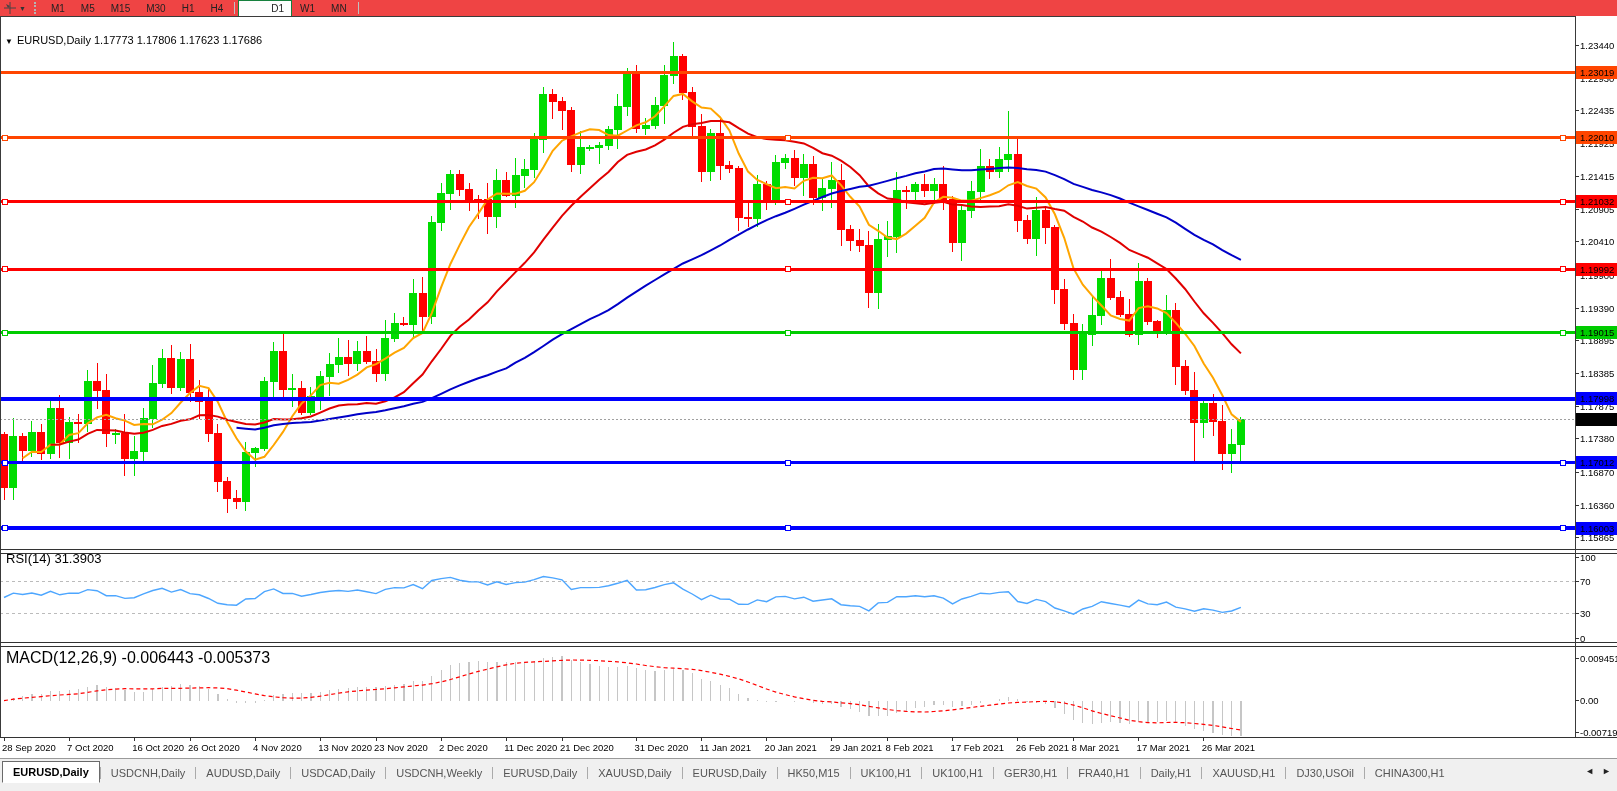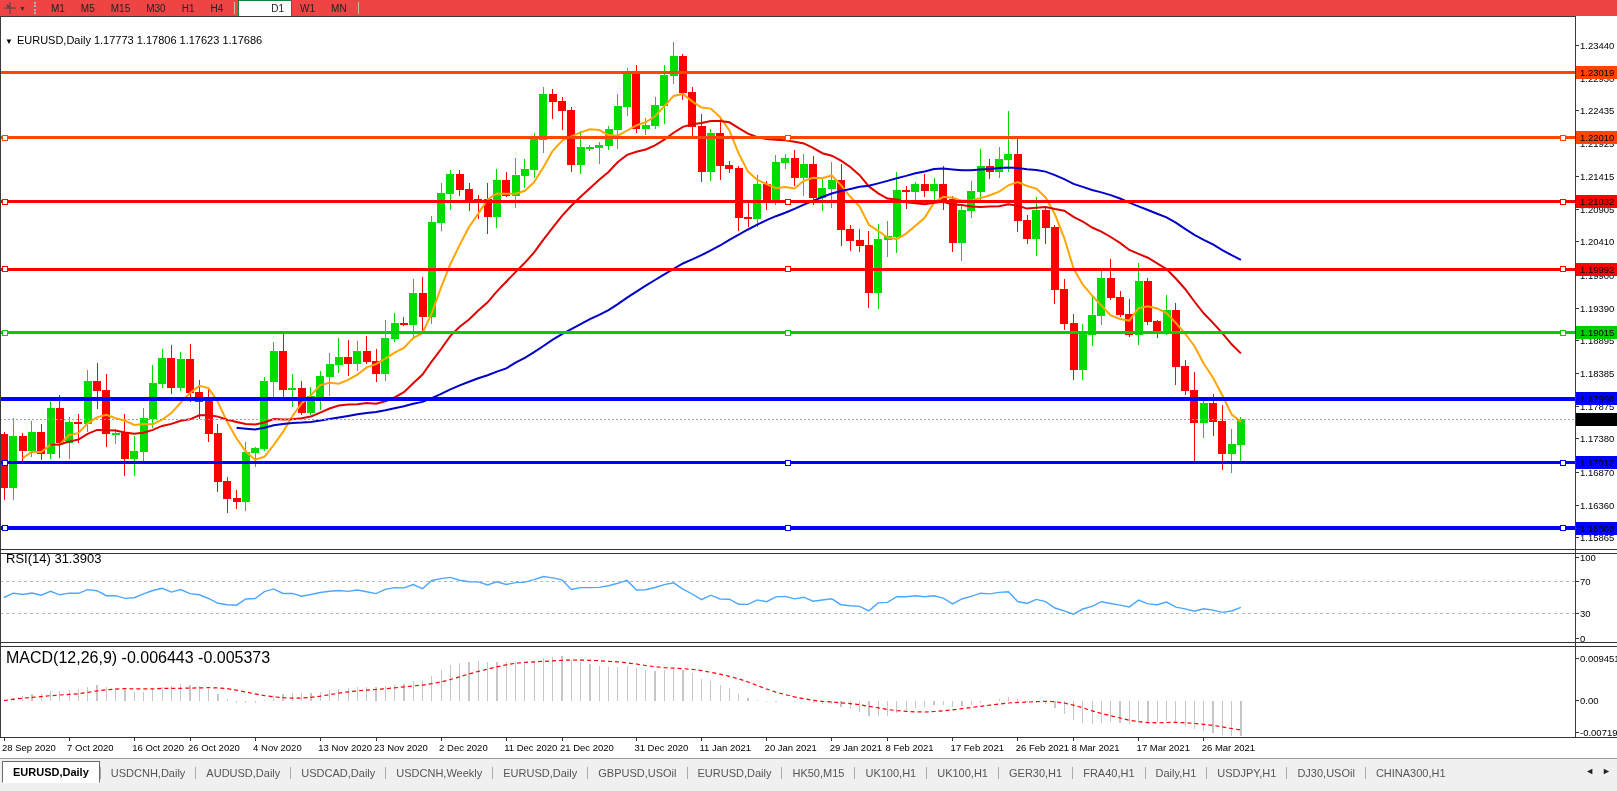--- a/index.html
+++ b/index.html
@@ -670,37 +670,37 @@
         <div class="tab">USDCNH,Daily</div>
         <div class="tab-div"></div>
         <div class="tab">AUDUSD,Daily</div>
         <div class="tab-div"></div>
         <div class="tab">USDCAD,Daily</div>
         <div class="tab-div"></div>
         <div class="tab">USDCNH,Weekly</div>
         <div class="tab-div"></div>
         <div class="tab">EURUSD,Daily</div>
         <div class="tab-div"></div>
-        <div class="tab">GBPUSD,USOil</div>
+        <div class="tab">XAUUSD,Daily</div>
         <div class="tab-div"></div>
         <div class="tab">EURUSD,Daily</div>
         <div class="tab-div"></div>
         <div class="tab">HK50,M15</div>
         <div class="tab-div"></div>
         <div class="tab">UK100,H1</div>
         <div class="tab-div"></div>
         <div class="tab">UK100,H1</div>
         <div class="tab-div"></div>
         <div class="tab">GER30,H1</div>
         <div class="tab-div"></div>
         <div class="tab">FRA40,H1</div>
         <div class="tab-div"></div>
         <div class="tab">Daily,H1</div>
         <div class="tab-div"></div>
-        <div class="tab">USDJPY,H1</div>
+        <div class="tab">XAUUSD,H1</div>
         <div class="tab-div"></div>
         <div class="tab">DJ30,USOil</div>
         <div class="tab-div"></div>
         <div class="tab">CHINA300,H1</div>
       </div>
     <div class="tab-scroll">
       <span id="tab-left">◄</span>
       <span id="tab-right">►</span>
     </div>
   </div>

